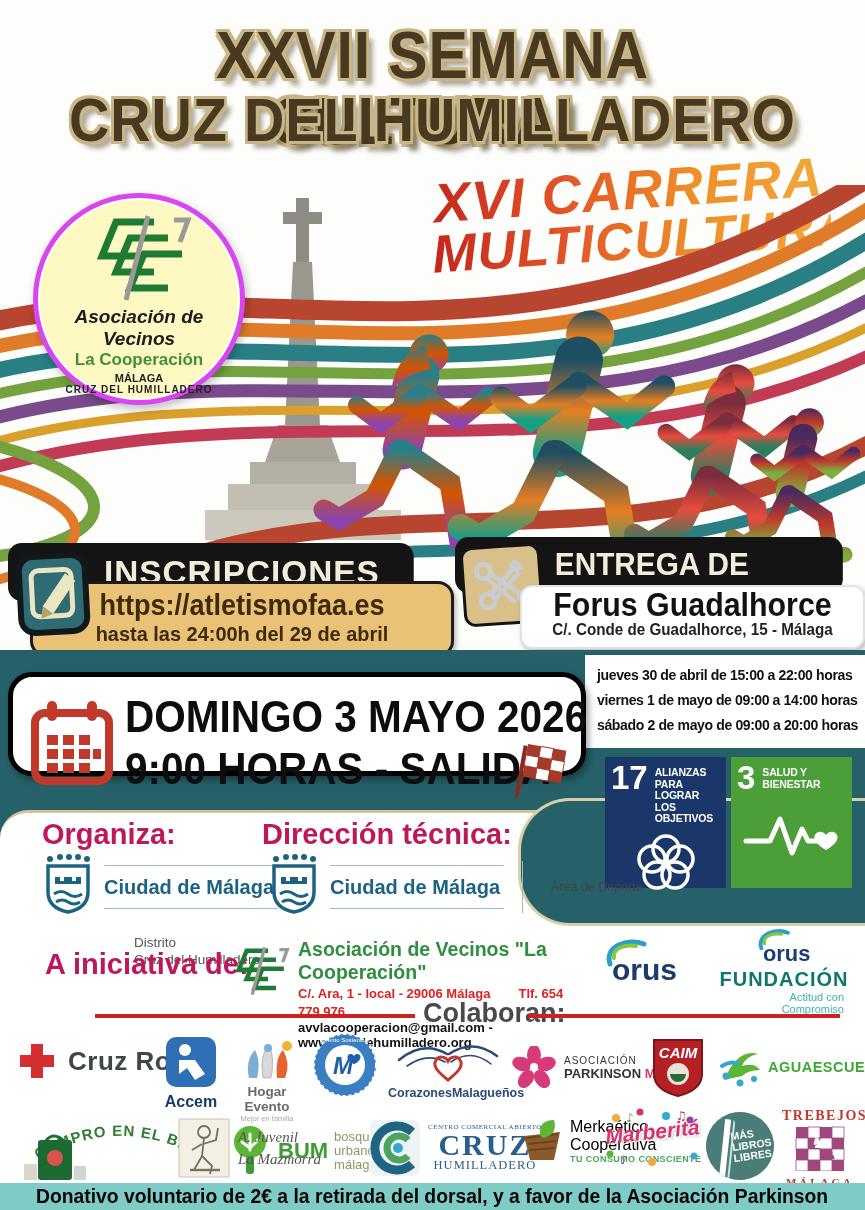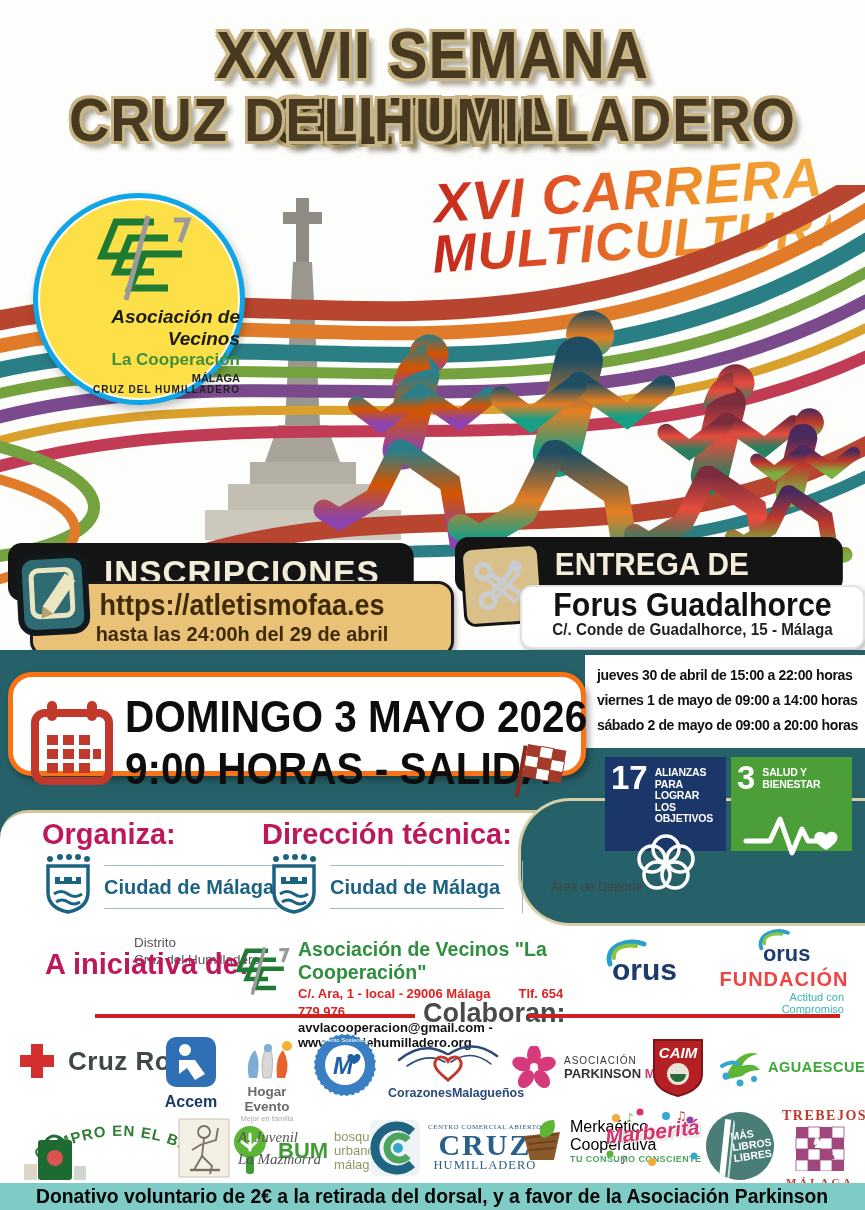--- a/index.html
+++ b/index.html
@@ -19,22 +19,22 @@
   .race-title{top:162px;left:430px;width:400px;text-align:center;transform:rotate(-4deg);
     font-weight:900;font-style:italic;line-height:1.02;}
   .race-line{background:linear-gradient(90deg,#c3271c,#e25427,#ef8f28,#f2a93c);
     -webkit-background-clip:text;background-clip:text;color:transparent;
     text-shadow:none;letter-spacing:1px;}
   .race-l1{font-size:55px;}
   .race-l2{font-size:53px;margin-top:-4px;}
 
   
   .badge{top:193px;left:33px;width:212px;height:212px;border-radius:50%;
-    background:#fde047;border:5px solid #0ea5e9;box-shadow:0 0 0 2px #fff inset,2px 4px 8px rgba(0,0,0,.25);
-    text-align:right;}
+    background:#fef9c3;border:5px solid #d946ef;box-shadow:0 0 0 2px #fff inset,2px 4px 8px rgba(0,0,0,.25);
+    text-align:center;}
   .badge .b1{margin-top:108px;font-style:italic;font-weight:700;font-size:19px;color:#1c1c1c;}
   .badge .b2{font-weight:700;font-size:17px;color:#3f8f3f;}
   .badge .b3{font-weight:700;font-size:11px;color:#222;margin-top:2px;}
   .badge .b4{font-weight:700;font-size:10px;color:#222;letter-spacing:1px;}
 
   
   .blackbox{background:#141414;border-radius:14px;color:#f3ecd8;font-weight:900;}
   .insc-black{top:543px;left:8px;width:414px;height:58px;font-size:34px;line-height:58px;
     padding-left:98px;letter-spacing:1px;transform:scaleX(.98);transform-origin:left;}
   .goldbox{top:581px;left:30px;width:424px;height:76px;background:#e9c278;border-radius:16px;
@@ -50,51 +50,51 @@
   .dors-white{top:585px;left:520px;width:345px;height:64px;background:#fff;border-radius:12px;
     border:2px solid #e2e2e2;text-align:center;box-shadow:2px 3px 5px rgba(0,0,0,.25);}
   .dors-white .venue{font-size:33px;font-weight:700;color:#121212;line-height:36px;transform:scaleX(.92);}
   .dors-white .addr{font-size:16px;font-weight:700;color:#222;margin-top:-2px;transform:scaleX(.95);}
 
   
   .band{top:650px;left:0;width:865px;height:535px;background:#266068;}
   .sched{top:655px;left:585px;width:280px;height:93px;background:#fff;padding:8px 6px 0 12px;}
   .sched div{font-size:14.5px;font-weight:600;color:#111;line-height:25px;letter-spacing:-.4px;
     transform:scaleX(.97);transform-origin:left;white-space:nowrap;}
-  .datebox{top:672px;left:8px;width:578px;height:104px;background:#fff;border:5px solid #f97316;
+  .datebox{top:672px;left:8px;width:578px;height:104px;background:#fff;border:5px solid #000000;
     border-radius:24px;box-shadow:3px 4px 6px rgba(0,0,0,.35);}
   .datebox .dl1{position:absolute;left:112px;top:14px;font-size:45px;font-weight:900;color:#0d0d0d;
     letter-spacing:0px;transform:scaleX(.9);transform-origin:left;white-space:nowrap;}
   .datebox .dl2{position:absolute;left:112px;top:66px;font-size:45px;font-weight:900;color:#0d0d0d;
     transform:scaleX(.9);transform-origin:left;white-space:nowrap;}
 
   .whitepanel{top:810px;left:0;width:865px;height:375px;background:#fff;
     border-top:3px solid #cfc49a;border-radius:28px 0 0 0;}
   .blob{top:798px;left:518px;width:352px;height:128px;background:#266068;
     border:3px solid #d8cfa8;border-right:none;border-radius:52px 0 0 52px;}
-  .sdg{width:121px;height:94px;color:#fff;padding:6px 6px;}
+  .sdg{width:121px;height:131px;color:#fff;padding:6px 6px;}
   .sdg17{top:757px;left:605px;background:#1b3668;}
   .sdg3{top:757px;left:731px;background:#4c9f38;}
   .sdg .head{display:flex;gap:7px;align-items:flex-start;}
   .sdg .num{font-size:33px;font-weight:900;line-height:30px;}
   .sdg .lbl{font-size:10.5px;font-weight:800;line-height:11.5px;margin-top:4px;letter-spacing:-.2px;}
 
   
   .sec-label{font-weight:800;color:#be185d;font-size:29px;}
   .malaga-lockup{display:flex;align-items:center;gap:10px;}
   .malaga-text{font-weight:700;color:#1c6383;font-size:20px;line-height:22px;
     border-top:1.5px solid #9fb9c6;border-bottom:1.5px solid #9fb9c6;padding:10px 4px 10px 0;min-width:120px;}
   .district{font-size:13.5px;color:#555;line-height:17px;}
   .area-dep{font-size:12.5px;color:#444;border-left:1.5px solid #9fb9c6;padding-left:28px;
     margin-left:8px;height:52px;display:flex;align-items:center;}
   .avv-name{color:#2f8f3f;font-weight:700;font-size:19.5px;}
   .avv-addr{color:#d22;font-weight:700;font-size:13px;}
   .avv-phone{color:#d22;font-weight:800;font-size:13px;margin-left:28px;}
   .avv-mail{color:#111;font-weight:700;font-size:13px;}
-  .forus-fund .fund{color:#ef4444;font-weight:800;font-size:20px;letter-spacing:1px;}
+  .forus-fund .fund{color:#0f766e;font-weight:800;font-size:20px;letter-spacing:1px;}
   .forus-fund .tag{color:#3ab5b0;font-size:11px;line-height:12px;text-align:right;}
 
   
   .colab-line{height:4px;background:#cc2222;top:1014px;}
   .colab-title{top:998px;left:423px;font-size:27px;font-weight:800;color:#4a4a4a;}
   .cruzroja{top:1042px;left:18px;display:flex;align-items:center;gap:12px;}
   .cruzroja span{font-size:26px;letter-spacing:.5px;color:#3f4848;font-weight:700;}
   .accem{top:1036px;left:163px;text-align:center;width:56px;}
   .accem .lbl{font-weight:800;color:#1a3a6b;font-size:16px;margin-top:1px;}
   .hogar{top:1040px;left:228px;width:78px;text-align:center;}

